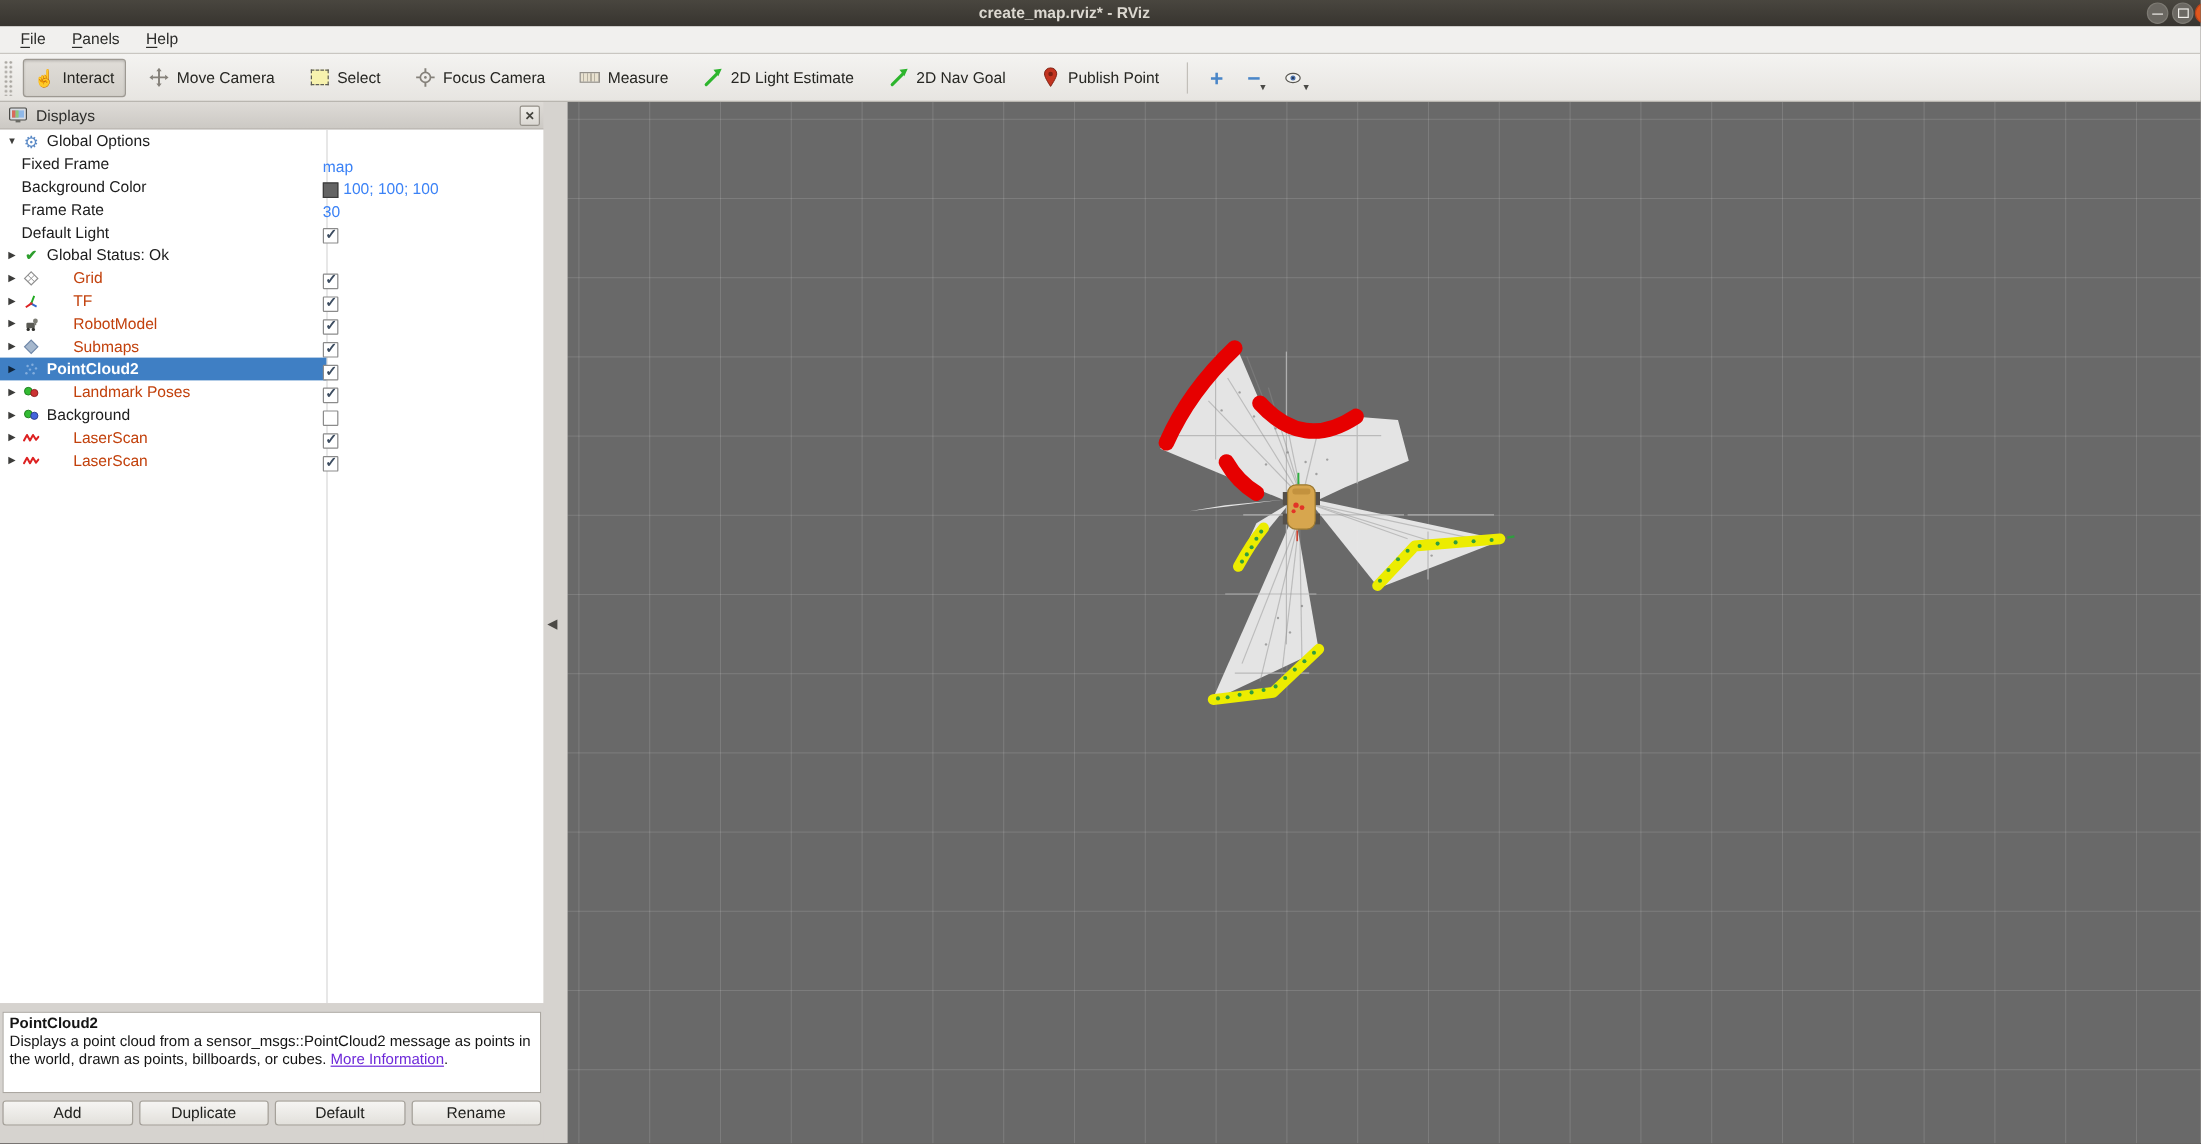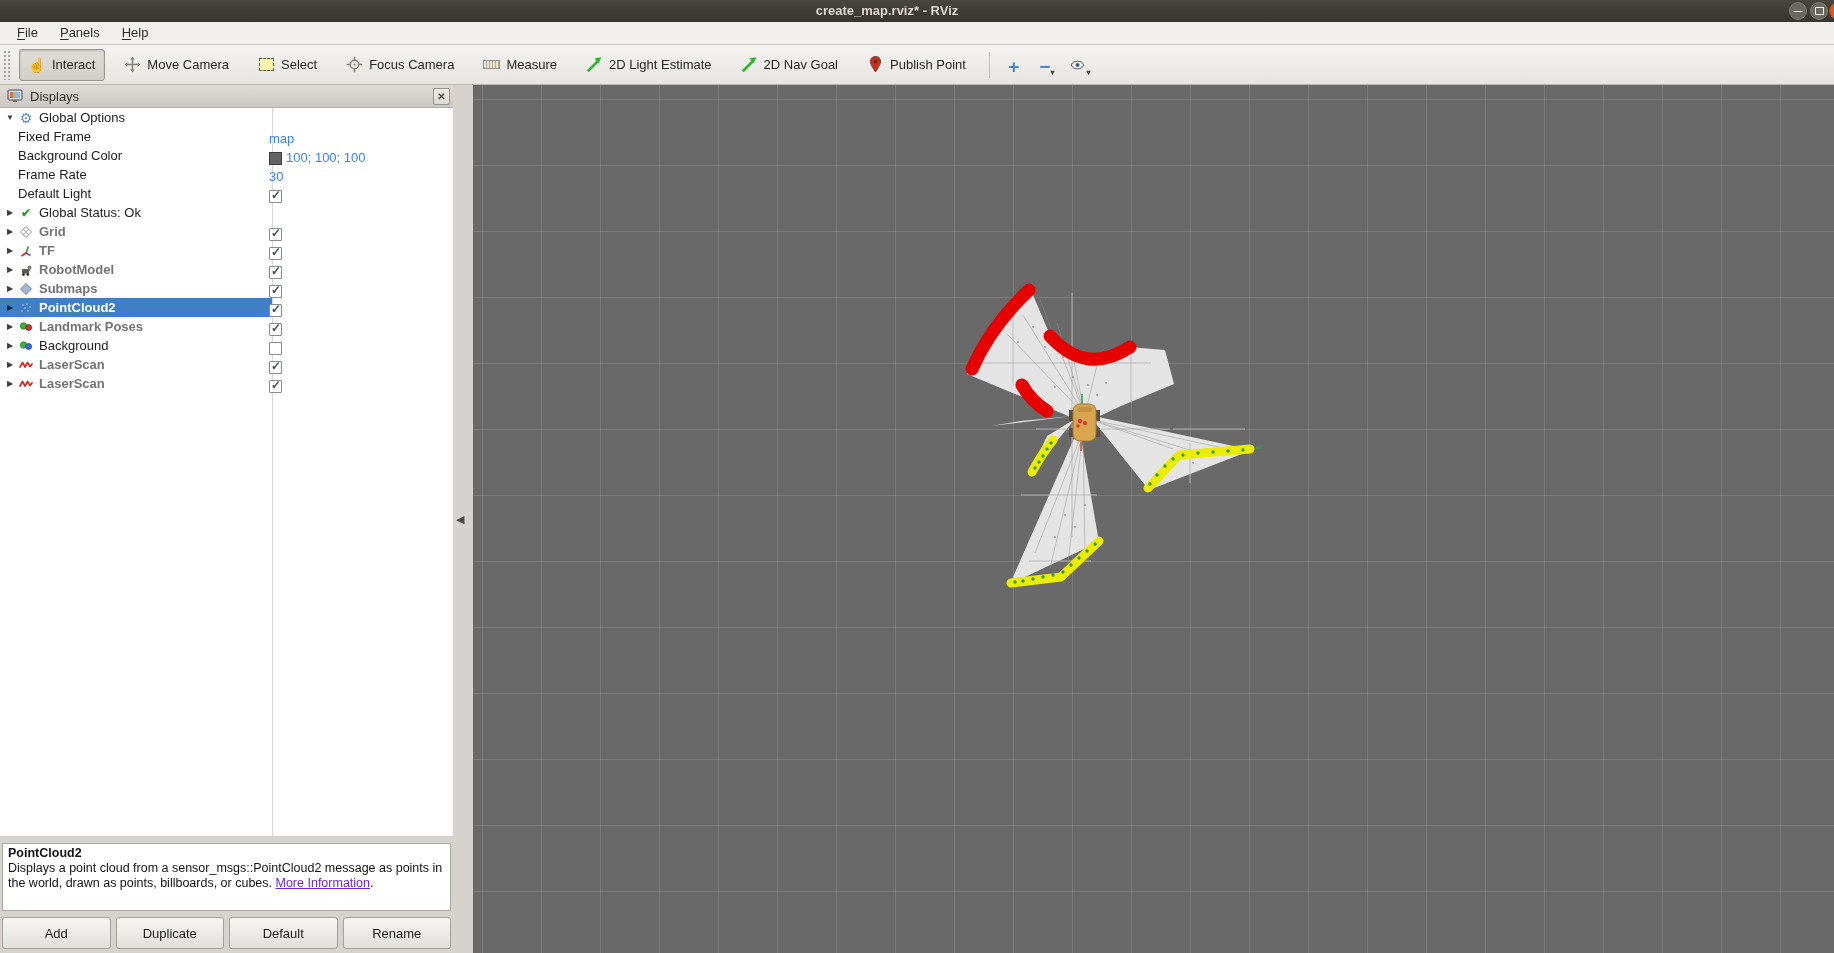--- a/index.html
+++ b/index.html
@@ -64,41 +64,41 @@
                font-size:10px;font-weight:bold;color:#45453f;}
   .tree{position:absolute;left:0;top:23px;width:453px;height:728px;background:#ffffff;overflow:hidden;}
   .vsep{position:absolute;left:272px;top:0;width:1px;height:100%;background:#d8d8d8;}
   .trow{position:relative;height:19px;display:flex;align-items:center;font-size:13px;color:#1c1c1c;}
   .cell-label{width:272px;height:19px;display:flex;align-items:center;box-sizing:border-box;}
   .cell-value{position:absolute;left:269px;top:0;height:19px;display:flex;align-items:flex-end;
               gap:4px;font-size:13px;color:#3b82f6;}
   .exp{width:14px;margin-left:3px;font-size:8px;color:#3c3c3a;text-align:center;flex:none;}
   .ticon{width:18px;margin-right:4px;display:inline-flex;align-items:center;justify-content:center;flex:none;}
   .lbl{white-space:nowrap;}
-  .lbl.on{color:#737373;font-weight:bold;}
+  .lbl.on{color:#c2410c;font-weight:normal;margin-left:22px;}
   .trow .cell-label.sel{background:#3f7fc4;}
   .trow .cell-label.sel .lbl{color:#ffffff;font-weight:bold;}
   .trow .cell-label.sel .exp{color:#10253c;}
   .indent{margin-left:18px;}
   .gear-glyph{font-size:14px;color:#5b8ac6;line-height:14px;}
   .check-glyph{font-size:12px;color:#2d9e2d;font-weight:bold;}
   .cb{width:13px;height:13px;border:1px solid #8b8b8b;background:#fff;box-sizing:border-box;
       position:relative;border-radius:1px;}
   .cb.checked::after{content:"✓";position:absolute;left:1px;top:-3px;font-size:12px;
                      font-weight:bold;color:#3c4c60;}
   .swatch{width:13px;height:13px;background:#646464;border:1px solid #3c3c3c;box-sizing:border-box;}
 
   
   .splitter{position:absolute;left:0;top:751px;width:453px;height:7px;background:#d6d3cf;}
   .desc-box{position:absolute;left:2px;top:758px;width:449px;height:68px;background:#ffffff;
             border:1px solid #aba7a1;box-sizing:border-box;padding:2px 5px;
             font-size:12.5px;line-height:15px;color:#141414;}
   .desc-box b{display:block;}
   .desc-box a{color:#6d28d9;text-decoration:underline;cursor:pointer;}
-  .btn-row{position:absolute;left:2px;top:832px;width:449px;height:32px;display:flex;gap:5px;}
+  .btn-row{position:absolute;left:2px;top:832px;width:449px;height:21px;display:flex;gap:5px;}
   .pbtn{flex:1;border:1px solid #a5a19a;border-radius:3px;background:linear-gradient(#f6f5f3,#e2e0db);
         font-size:13px;color:#21211e;display:flex;align-items:center;justify-content:center;
         font-family:"Liberation Sans",sans-serif;}
 
   
   .viewport{position:absolute;left:473px;top:0;width:1361px;height:868px;background-color:#696969;
             background-image:
               linear-gradient(rgba(255,255,255,.13) 1px,transparent 1px),
               linear-gradient(90deg,rgba(255,255,255,.13) 1px,transparent 1px);
             background-size:59px 66px;background-position:9px 14px;overflow:hidden;}

